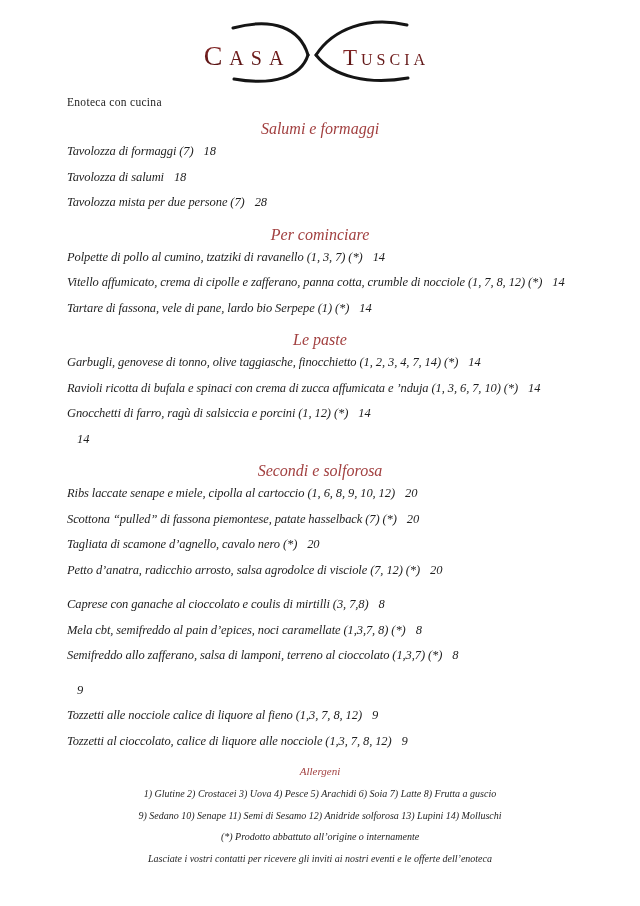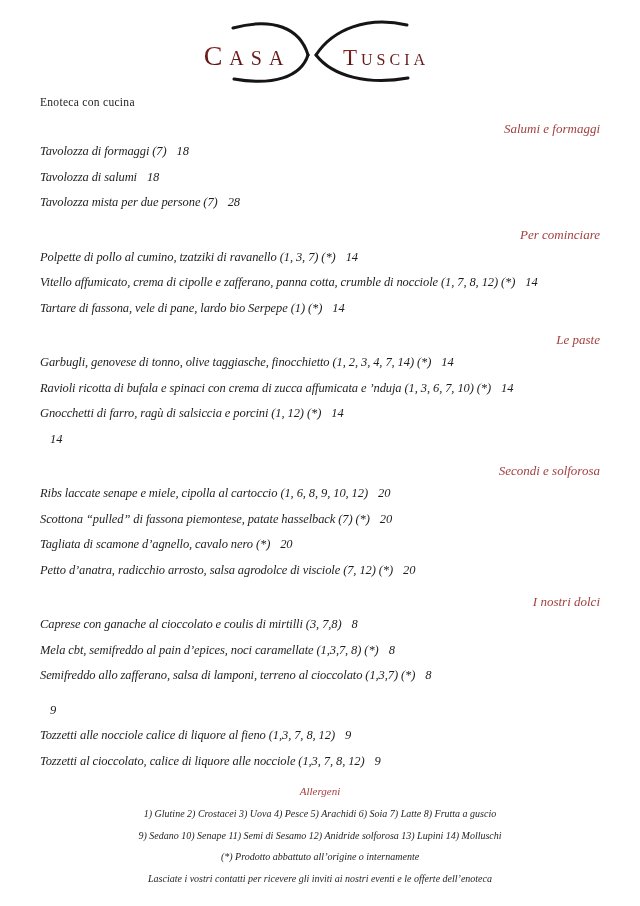--- a/index.html
+++ b/index.html
@@ -3,32 +3,32 @@
 <meta charset="utf-8">
 <style>
   :root { --accent: #a24040; --ink: #1e1e1e; }
   * { box-sizing: border-box; }
   html, body { margin: 0; padding: 0; }
   body {
     width: 640px; height: 906px; background: #ffffff;
     font-family: "Liberation Serif", "DejaVu Serif", serif;
     overflow: hidden;
   }
-  .page { padding: 15px 40px 0; }
+  .page { padding: 15px 67px 0; }
 
   .logo-wrap { width: 290px; height: 72px; margin: 0 auto; }
   .tagline {
     font-size: 11.5px; line-height: 16px;
     color: #1d1d1d; margin-top: 7px; letter-spacing: .3px;
   }
 
   .menu-section { margin-top: 9px; }
   .section-title {
-    text-align: right; color: var(--accent); font-style: italic;
-    font-weight: normal; font-size: 13px; line-height: 19px; margin: 0 0 1px;
+    text-align: center; color: var(--accent); font-style: italic;
+    font-weight: normal; font-size: 16px; line-height: 19px; margin: 0 0 1px;
   }
   .item {
     display: flex; align-items: baseline;
     font-style: italic; font-size: 12.5px; line-height: 25.5px;
     color: var(--ink); white-space: nowrap; letter-spacing: -0.1px;
   }
   .item-name { overflow: hidden; }
   .item-price { margin-left: 10px; flex: 0 0 auto; }
 
   .footer { margin-top: 9px; text-align: center; font-style: italic; }
@@ -132,21 +132,20 @@
       <span class="item-name">Tagliata di scamone d’agnello, cavalo nero (*)</span>
       <span class="item-price">20</span>
     </div>
     <div class="item">
       <span class="item-name">Petto d’anatra, radicchio arrosto, salsa agrodolce di visciole (7, 12) (*)</span>
       <span class="item-price">20</span>
     </div>
   </section>
 
   <section class="menu-section">
-    <h2 class="section-title">I nostri dolci</h2>
     <div class="item">
       <span class="item-name">Caprese con ganache al cioccolato e coulis di mirtilli (3, 7,8)</span>
       <span class="item-price">8</span>
     </div>
     <div class="item">
       <span class="item-name">Mela cbt, semifreddo al pain d’epices, noci caramellate (1,3,7, 8) (*)</span>
       <span class="item-price">8</span>
     </div>
     <div class="item">
       <span class="item-name">Semifreddo allo zafferano, salsa di lamponi, terreno al cioccolato (1,3,7) (*)</span>

